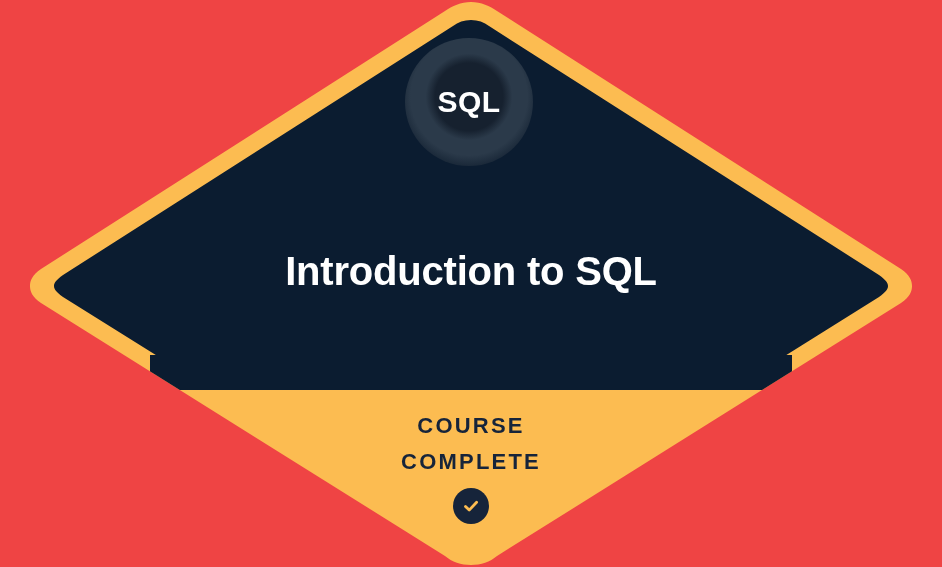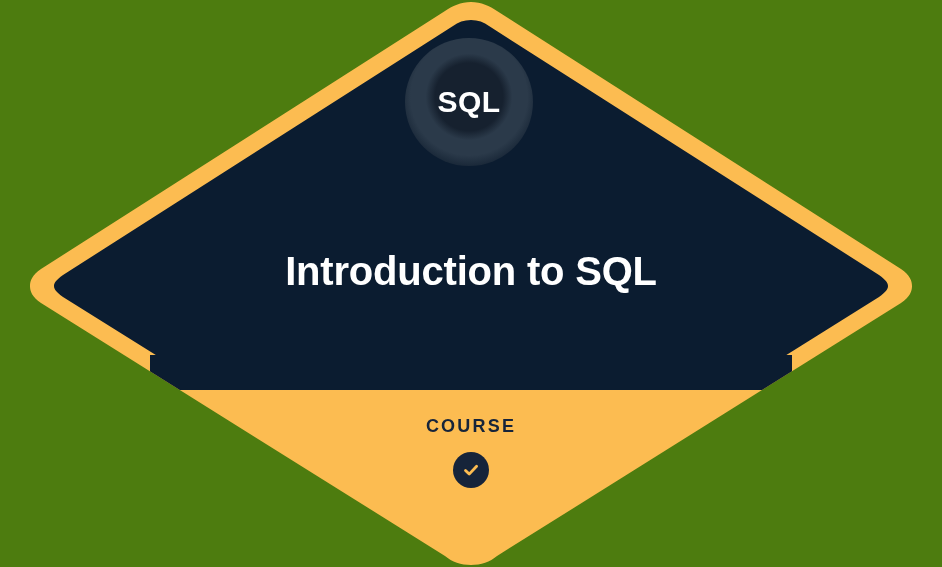--- a/index.html
+++ b/index.html
@@ -1,19 +1,19 @@
 <!DOCTYPE html>
 <html><head>
 <meta charset="utf-8">
 <style>
   html,body{margin:0;padding:0;background:#000;}
   body{width:942px;height:567px;overflow:hidden;
        font-family:"Liberation Sans",sans-serif;}
 
-  #stage{position:relative;width:942px;height:567px;background:#4d7c0f;}
+  #stage{position:relative;width:942px;height:567px;background:#ef4444;}
 
   
   #badge{position:absolute;left:0;top:0;width:942px;height:567px;}
   #badge svg{display:block;width:942px;height:567px;}
 
   
   #sql-logo{position:absolute;left:405px;top:38px;width:128px;height:128px;
             border-radius:50%;
             background:radial-gradient(circle at 50% 46%,
                        #16212f 0 36%,
@@ -28,21 +28,21 @@
 
   
   #course-title{position:absolute;left:0;top:244px;width:942px;
                 text-align:center;color:#ffffff;
                 font-size:40px;font-weight:700;letter-spacing:-0.2px;
                 line-height:54px;}
 
   
   #completion{position:absolute;left:0;top:408px;width:942px;
               text-align:center;}
-  .complete-line{color:#16243a;font-size:18px;font-weight:700;
+  .complete-line{color:#16243a;font-size:22px;font-weight:700;
                  letter-spacing:2.2px;line-height:36px;}
   #check-badge{margin:8px auto 0;width:36px;height:36px;border-radius:50%;
                background:#16243a;display:flex;align-items:center;
                justify-content:center;}
   #check-badge svg{display:block;}
 </style>
 </head>
 <body>
 
 <div id="stage">
@@ -89,20 +89,21 @@
   </div>
 
   <div id="sql-logo">
     <span id="sql-logo-text">SQL</span>
   </div>
 
   <div id="course-title">Introduction to SQL</div>
 
   <div id="completion">
     <div class="complete-line">COURSE</div>
+    <div class="complete-line">COMPLETE</div>
     <div id="check-badge">
       <svg width="20" height="20" viewBox="0 0 20 20" xmlns="http://www.w3.org/2000/svg">
         <path d="M4.5 10.4 L8.2 14.1 L15.6 6.2" fill="none" stroke="#FCBC51" stroke-width="2.8" stroke-linecap="round" stroke-linejoin="round"></path>
       </svg>
     </div>
   </div>
 
 </div>
 
 </body></html>

